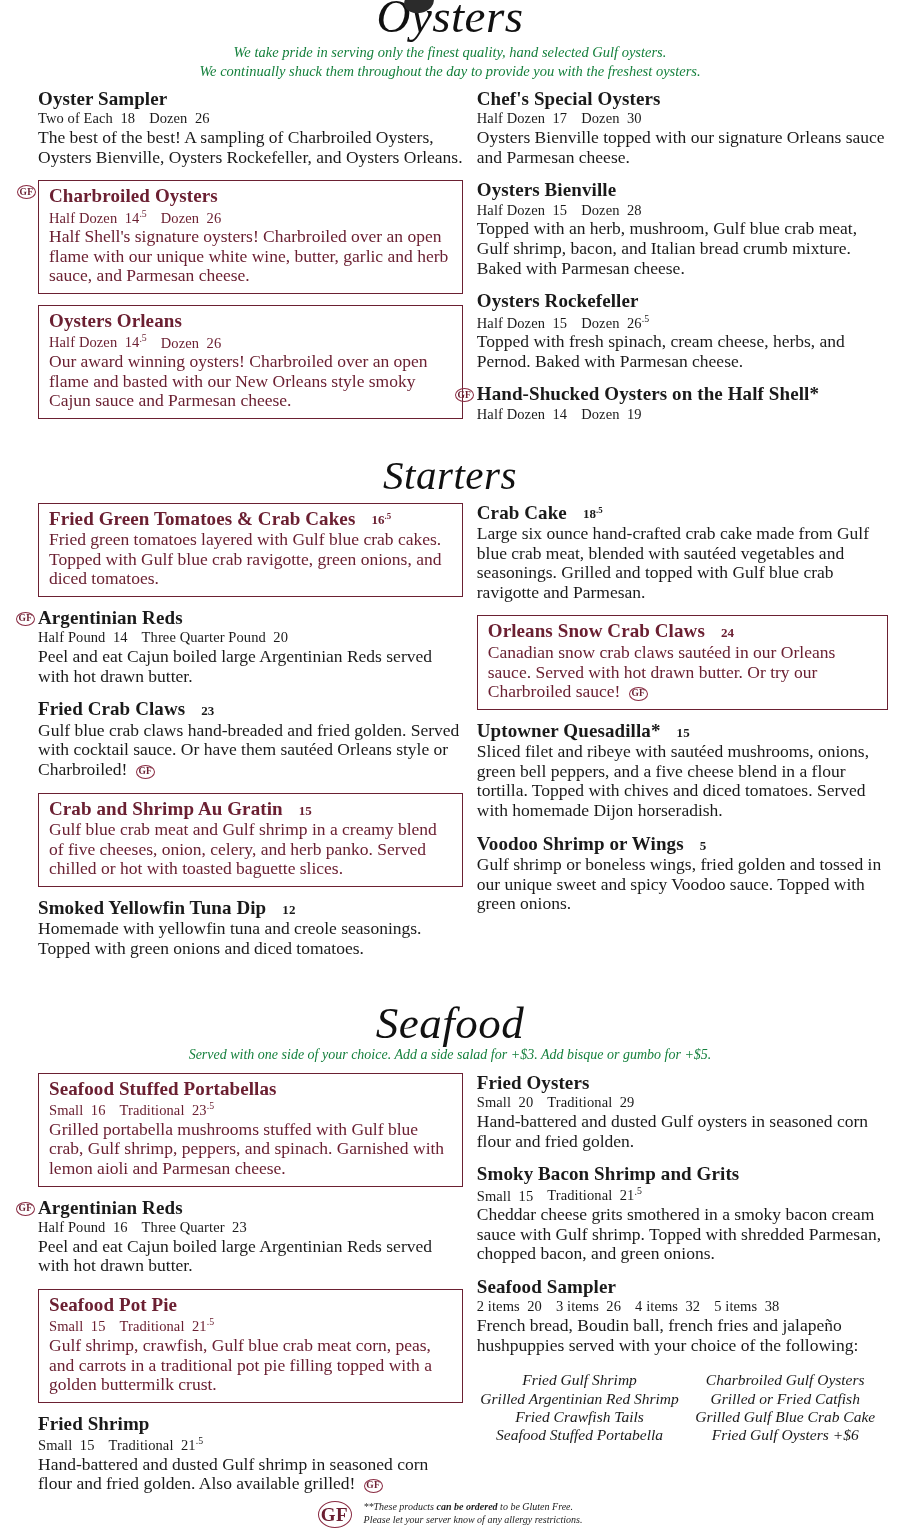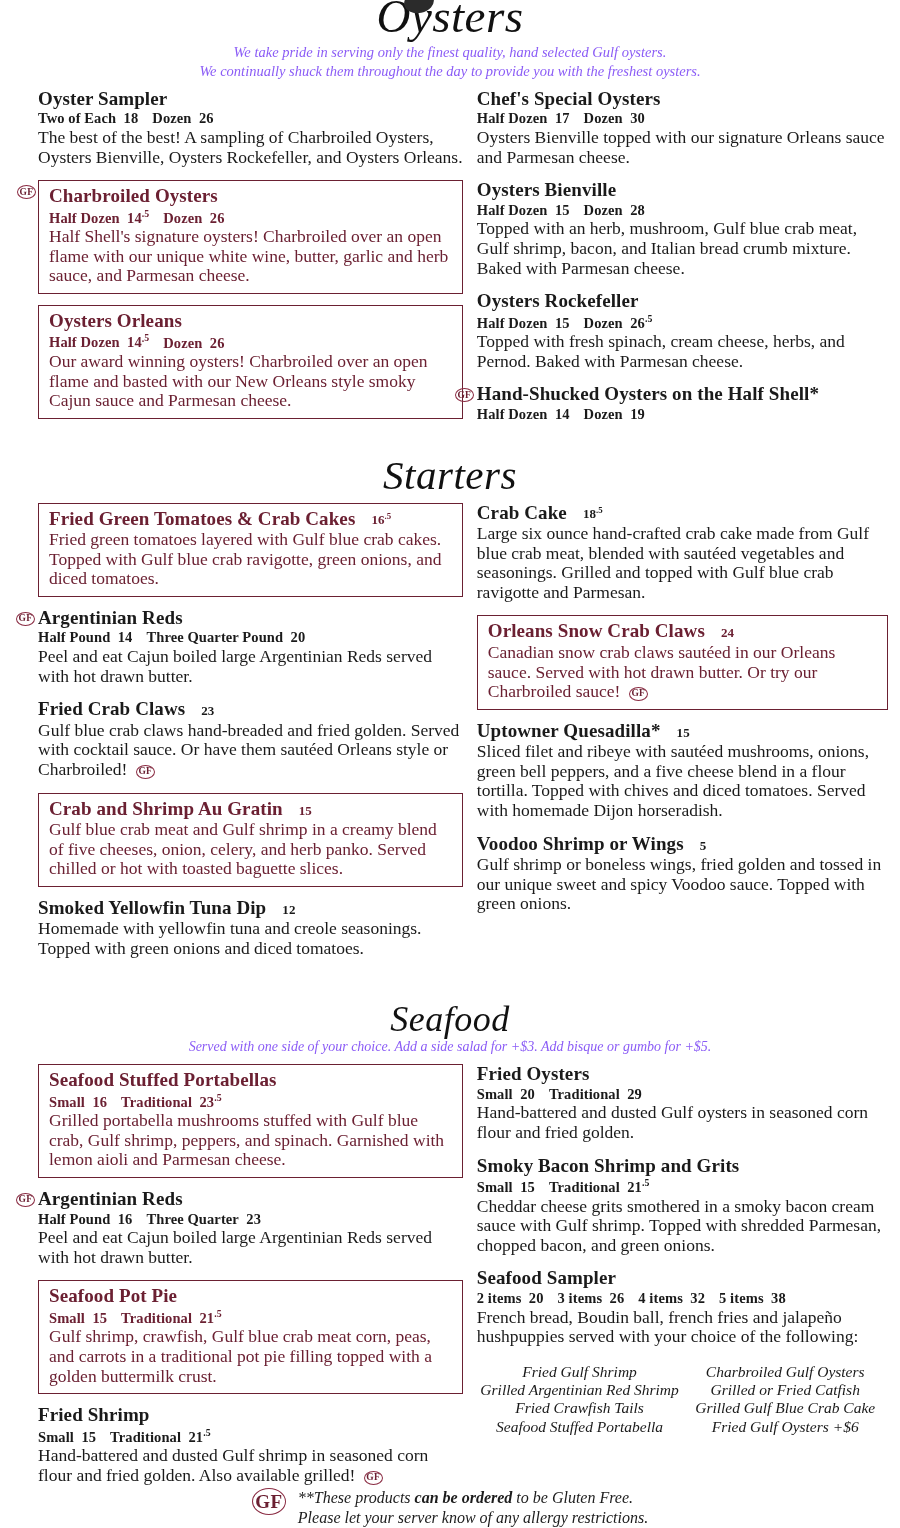--- a/index.html
+++ b/index.html
@@ -19,37 +19,37 @@
     font-family: "Liberation Serif", "DejaVu Serif", serif;
     font-style: italic;
     font-weight: 400;
     text-align: center;
     color: #111;
     letter-spacing: .5px;
     line-height: .95;
   }
   .script-oysters { font-size: 47px; margin-top: -6px; }
   .script-starters { font-size: 41px; }
-  .script-seafood { font-size: 36px; }
+  .script-seafood { font-size: 45px; }
 
   .blob {
     position: absolute;
     width: 30px; height: 22px;
     background: #2b2b2b;
     border-radius: 50%;
     top: -9px; left: 404px;
     transform: rotate(-12deg);
   }
 
   .section-note {
     text-align: center;
     font-style: italic;
     font-size: 14.5px;
     line-height: 1.32;
-    color: #8b5cf6;
+    color: #15803d;
     margin-top: 4px;
   }
   .seafood-note { font-size: 14px; margin-top: 2px; }
 
   
   .cols {
     display: flex;
     gap: 0px;
     padding: 0 12px;
   }
@@ -66,21 +66,21 @@
     display: flex;
     align-items: baseline;
     flex-wrap: wrap;
   }
   .item-head .price {
     font-weight: bold;
     margin-left: 16px;
     font-size: 13px;
   }
   .prices {
-    font-weight: bold;
+    font-weight: normal;
     font-size: 14.5px;
     line-height: 1.15;
     margin-top: 1px;
     letter-spacing: .1px;
   }
   .prices .gap { display:inline-block; width: 14px; }
   .desc {
     font-size: 17.5px;
     line-height: 1.12;
     margin-top: 1px;
@@ -154,21 +154,21 @@
     border-radius: 50%;
     color: #6b2032;
     font-size: 19px;
     font-weight: bold;
     display:flex; align-items:center; justify-content:center;
     letter-spacing: .5px;
     flex: none;
   }
   .footer-text {
     font-style: italic;
-    font-size: 16px;
+    font-size: 10px;
     line-height: 1.25;
     color: #1c1c1c;
   }
   .footer-text b { font-weight: bold; }
 
   .sec-oysters { padding-top: 0px; }
   .sec-starters { margin-top: 20px; }
   .sec-seafood { margin-top: 30px; }
   .sec-body { margin-top: 8px; padding-left: 38px; }
 </style>

